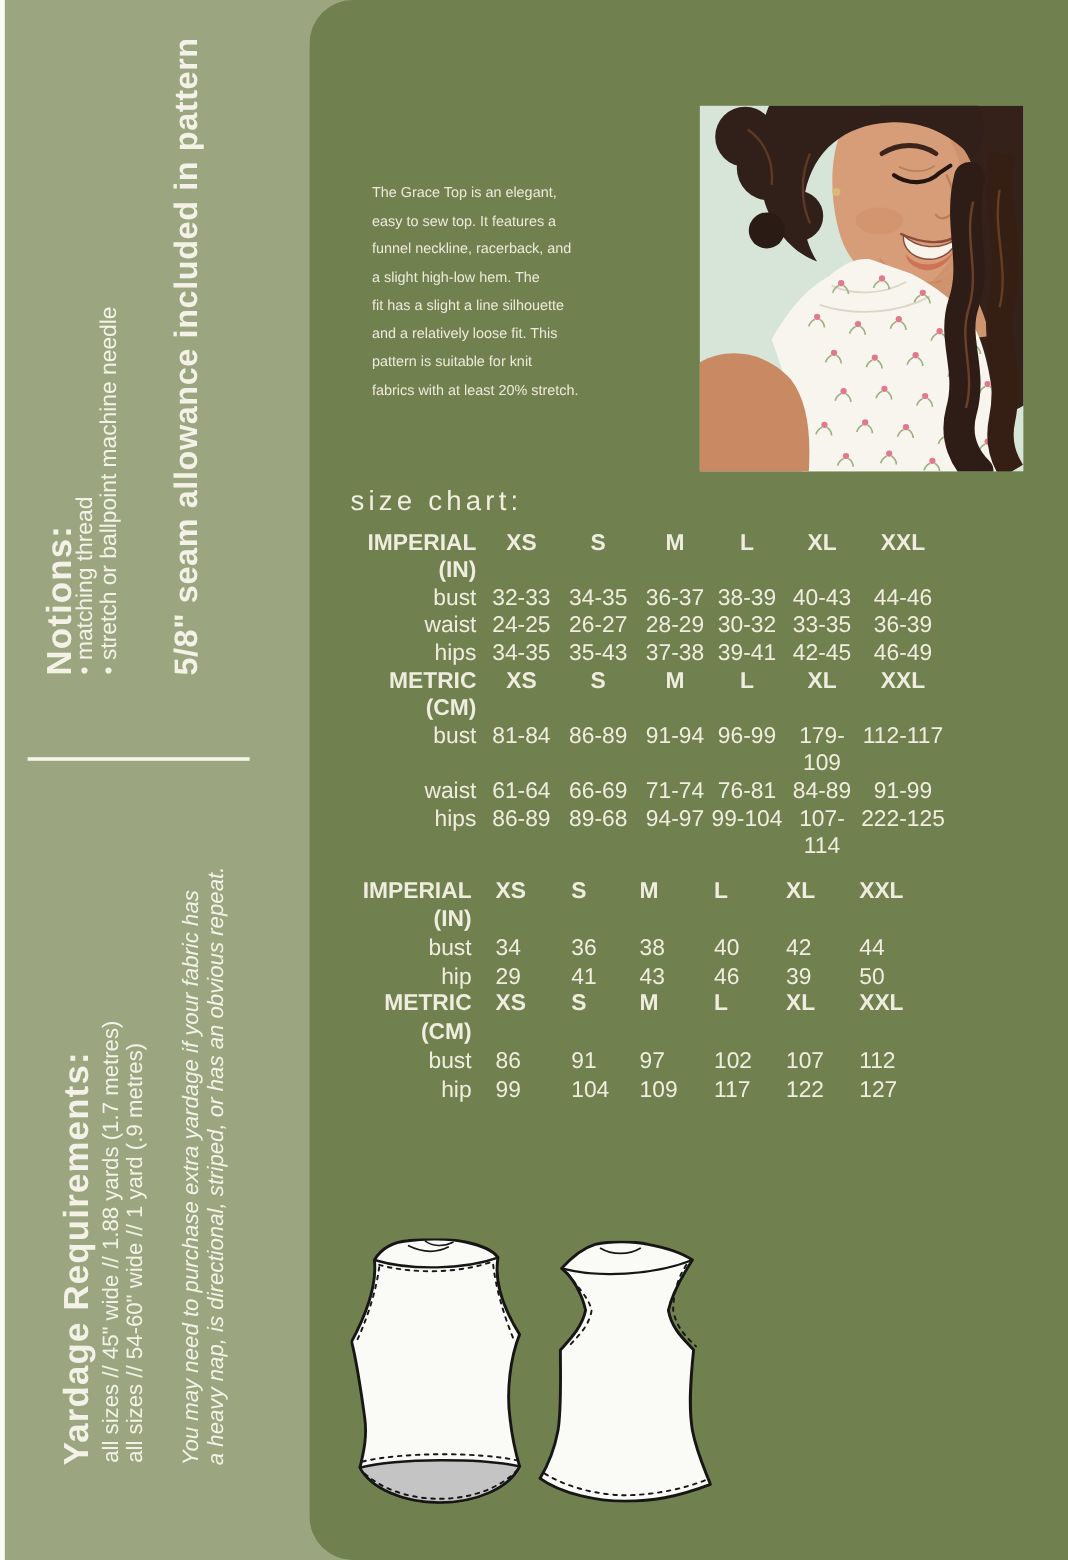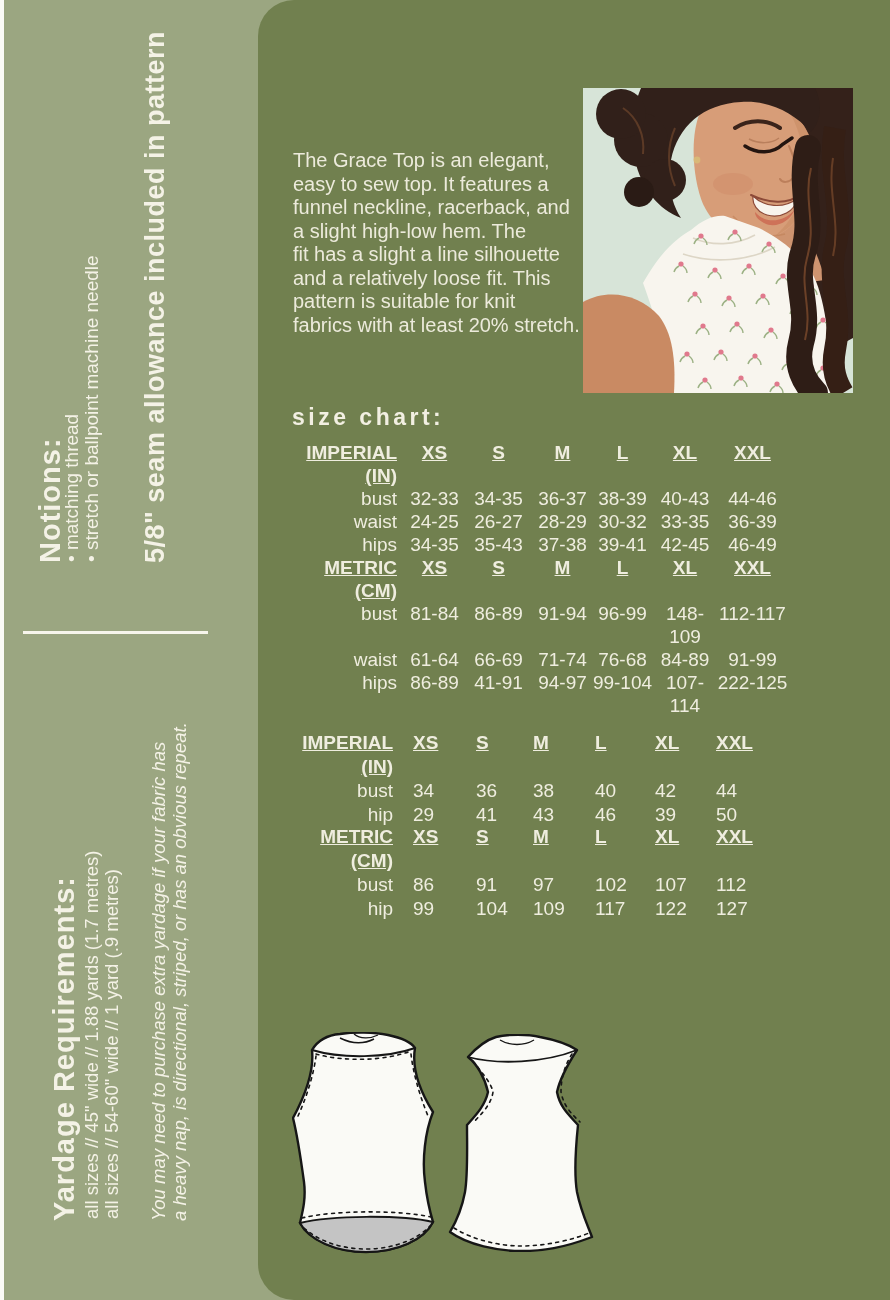--- a/index.html
+++ b/index.html
@@ -11,28 +11,28 @@
   
   .rot{position:absolute;transform-origin:0 0;transform:rotate(-90deg);
        white-space:nowrap;color:#F4F2E6;}
   .h1{font-weight:bold;font-size:29px;letter-spacing:1px;}
   .list{font-size:19px;line-height:20px;}
   .list2{font-size:18.5px;line-height:20px;}
   .seam{font-weight:bold;font-size:27px;letter-spacing:0.5px;}
   .note{font-style:italic;font-size:18.5px;line-height:21px;white-space:pre;}
   .divider{position:absolute;left:23px;top:631px;width:185px;height:3px;background:#F7F5EC;}
   
-  .desc{position:absolute;left:293px;top:149px;width:300px;font-size:20px;
+  .desc{position:absolute;left:310px;top:149px;width:300px;font-size:12px;
         line-height:23.5px;color:#ECEADB;white-space:pre-line;}
   .photo{position:absolute;left:583px;top:88px;}
-  .sec-h{position:absolute;font-weight:bold;font-size:22px;letter-spacing:2.2px;color:#F2EFE2;}
+  .sec-h{position:absolute;font-weight:normal;font-size:22px;letter-spacing:2.2px;color:#F2EFE2;}
   .tbl{position:absolute;display:grid;font-size:19px;color:#EFEDDF;}
   .sc{grid-template-columns:120px 55px 73px 55px 65px 60px 75px;line-height:23px;}
   .fg{grid-template-columns:116px 63px 57px 62px 60px 61px 80px;line-height:24px;}
-  .tbl .h{font-weight:bold;text-decoration:underline;}
+  .tbl .h{font-weight:bold;}
   .tbl .lab{text-align:right;padding-right:10px;}
   .sc .c{text-align:center;}
   .fg .c{text-align:left;padding-left:10px;}
   .flat{position:absolute;}
 </style>
 </head>
 <body>
 
 <div class="page">
   <div class="edge"></div>
@@ -169,32 +169,32 @@
     <div class="c h">S</div>
     <div class="c h">M</div>
     <div class="c h">L</div>
     <div class="c h">XL</div>
     <div class="c h">XXL</div>
     <div class="lab">bust</div>
     <div class="c">81-84</div>
     <div class="c">86-89</div>
     <div class="c">91-94</div>
     <div class="c">96-99</div>
-    <div class="c">148-109</div>
+    <div class="c">179-109</div>
     <div class="c">112-117</div>
     <div class="lab">waist</div>
     <div class="c">61-64</div>
     <div class="c">66-69</div>
     <div class="c">71-74</div>
-    <div class="c">76-68</div>
+    <div class="c">76-81</div>
     <div class="c">84-89</div>
     <div class="c">91-99</div>
     <div class="lab">hips</div>
     <div class="c">86-89</div>
-    <div class="c">41-91</div>
+    <div class="c">89-68</div>
     <div class="c">94-97</div>
     <div class="c">99-104</div>
     <div class="c">107-114</div>
     <div class="c">222-125</div>
   </div>
 
 
   <div class="tbl fg" style="left:287px;top:731px">
     <div class="lab h">IMPERIAL (IN)</div>
     <div class="c h">XS</div>

